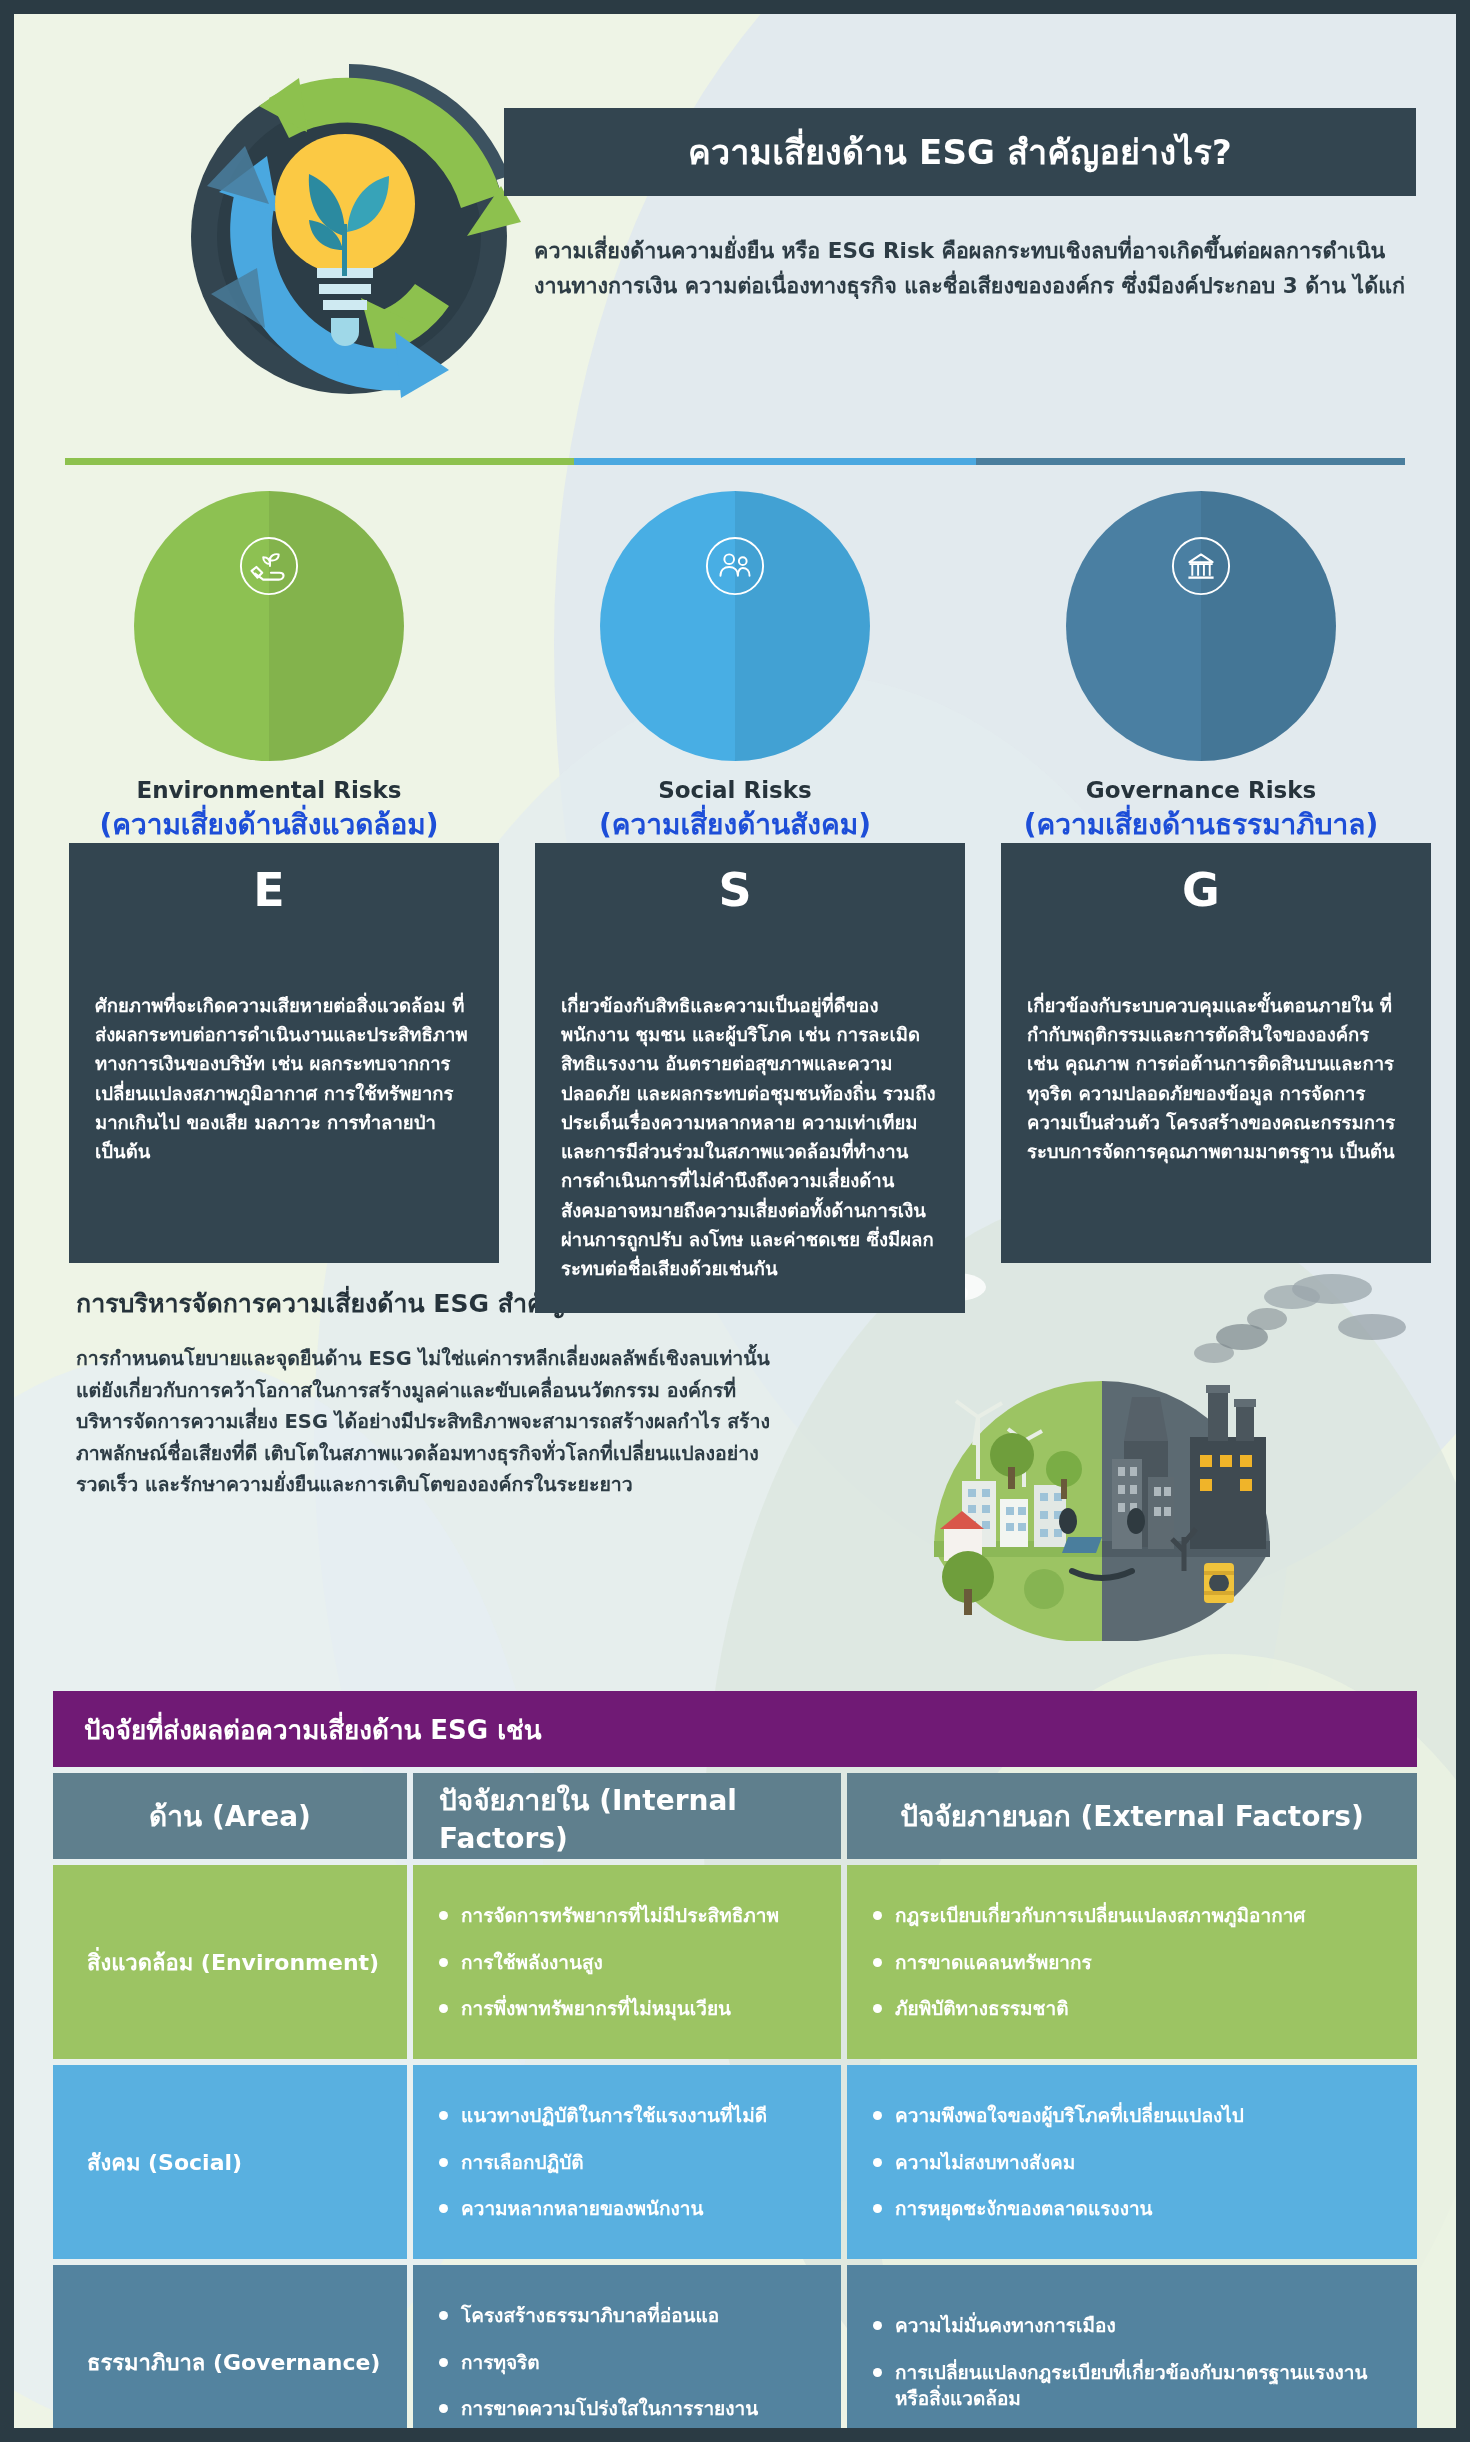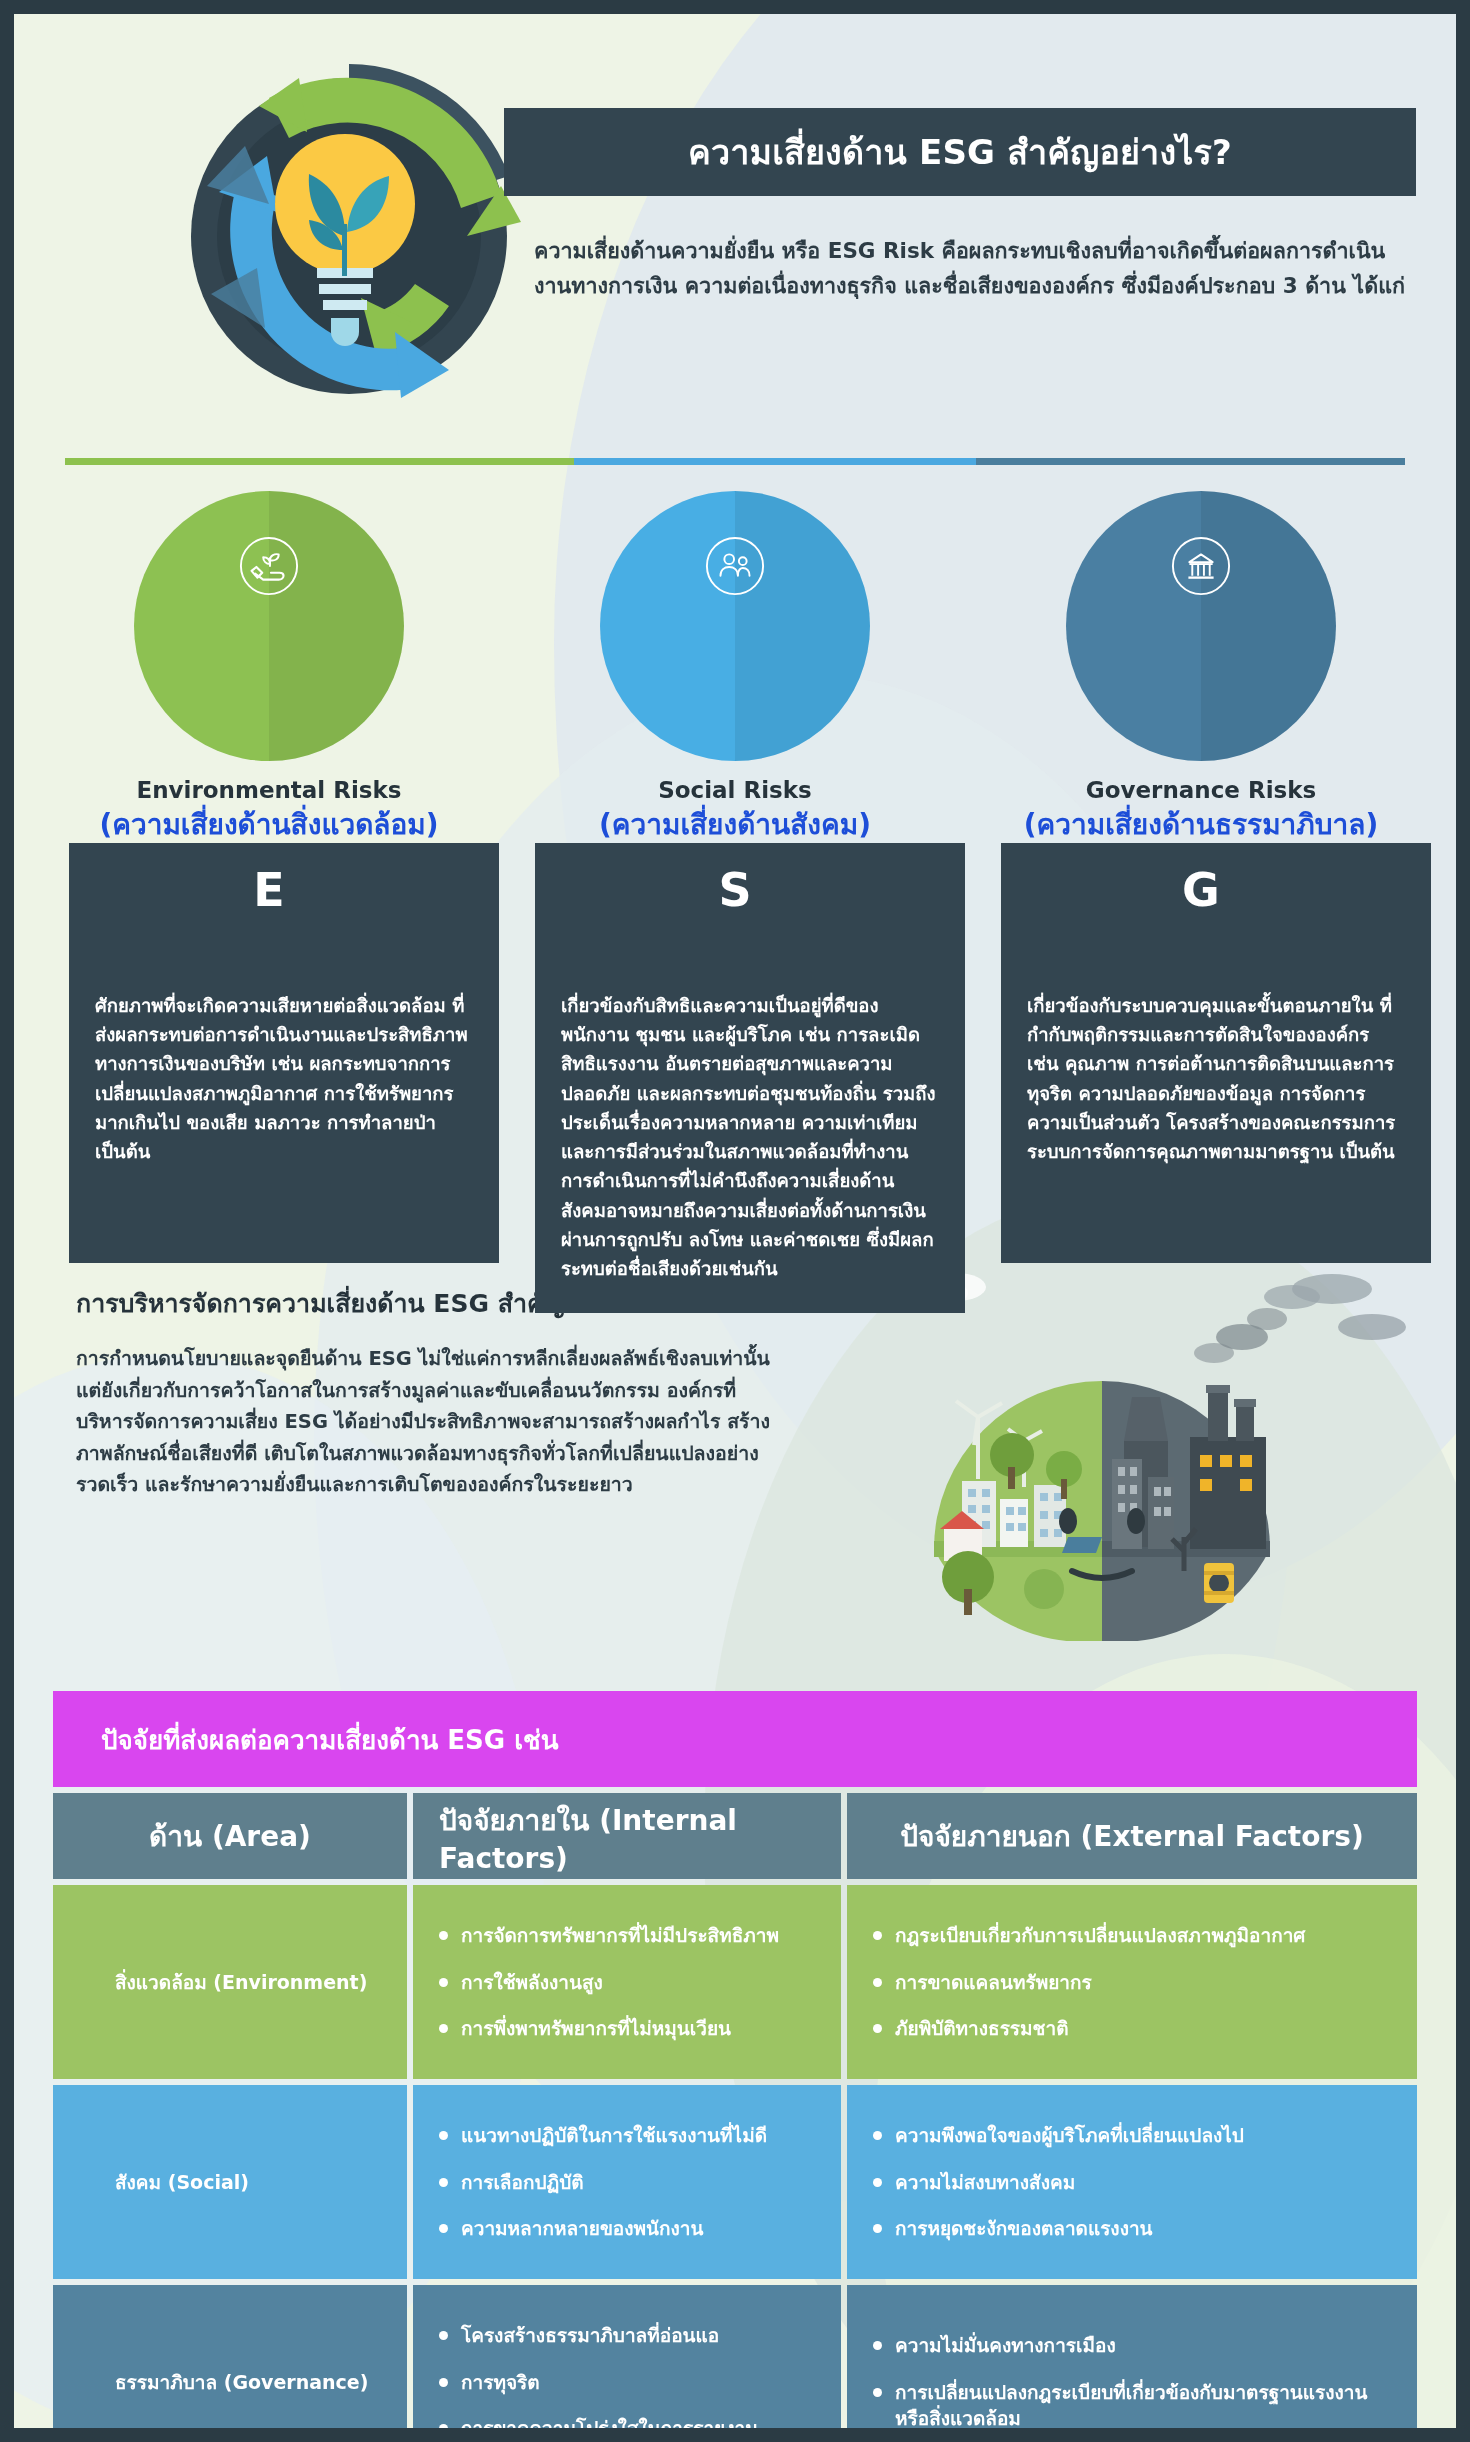--- a/index.html
+++ b/index.html
@@ -233,24 +233,24 @@
     width: 660px; height: 400px;
   }
 
   
   .table-wrap {
     position: relative;
     margin: 30px auto 0 auto;
     width: 1364px;
   }
   .table-title {
-    background: #d946ef;
-    height: 96px;
+    background: #701a75;
+    height: 76px;
     display: flex; align-items: center;
-    padding-left: 48px;
+    padding-left: 31px;
   }
   .table-title span {
     color: #ffffff;
     font-size: 26px;
     font-weight: bold;
   }
   .trow { display: flex; gap: 6px; margin-top: 6px; }
   .tcell { padding: 22px 26px; }
   .c-area { width: 354px; }
   .c-int  { width: 428px; }
@@ -267,25 +267,24 @@
     font-weight: bold;
   }
 
   .row-green .tcell { background: #9cc463; }
   .row-blue  .tcell { background: #59b0e0; }
   .row-navy  .tcell { background: #53839f; }
 
   .trow .area-label {
     display: flex; align-items: center;
     color: #ffffff;
-    font-size: 19px;
+    font-size: 22px;
     font-weight: bold;
     min-height: 150px;
     padding-left: 8px;
-    margin-left: 28px;
   }
   .blist { list-style: none; display: flex; flex-direction: column; justify-content: center; min-height: 150px; gap: 20px; }
   .blist li {
     position: relative;
     color: #ffffff;
     font-size: 19px;
     font-weight: bold;
     line-height: 1.42;
     padding-left: 22px;
   }

